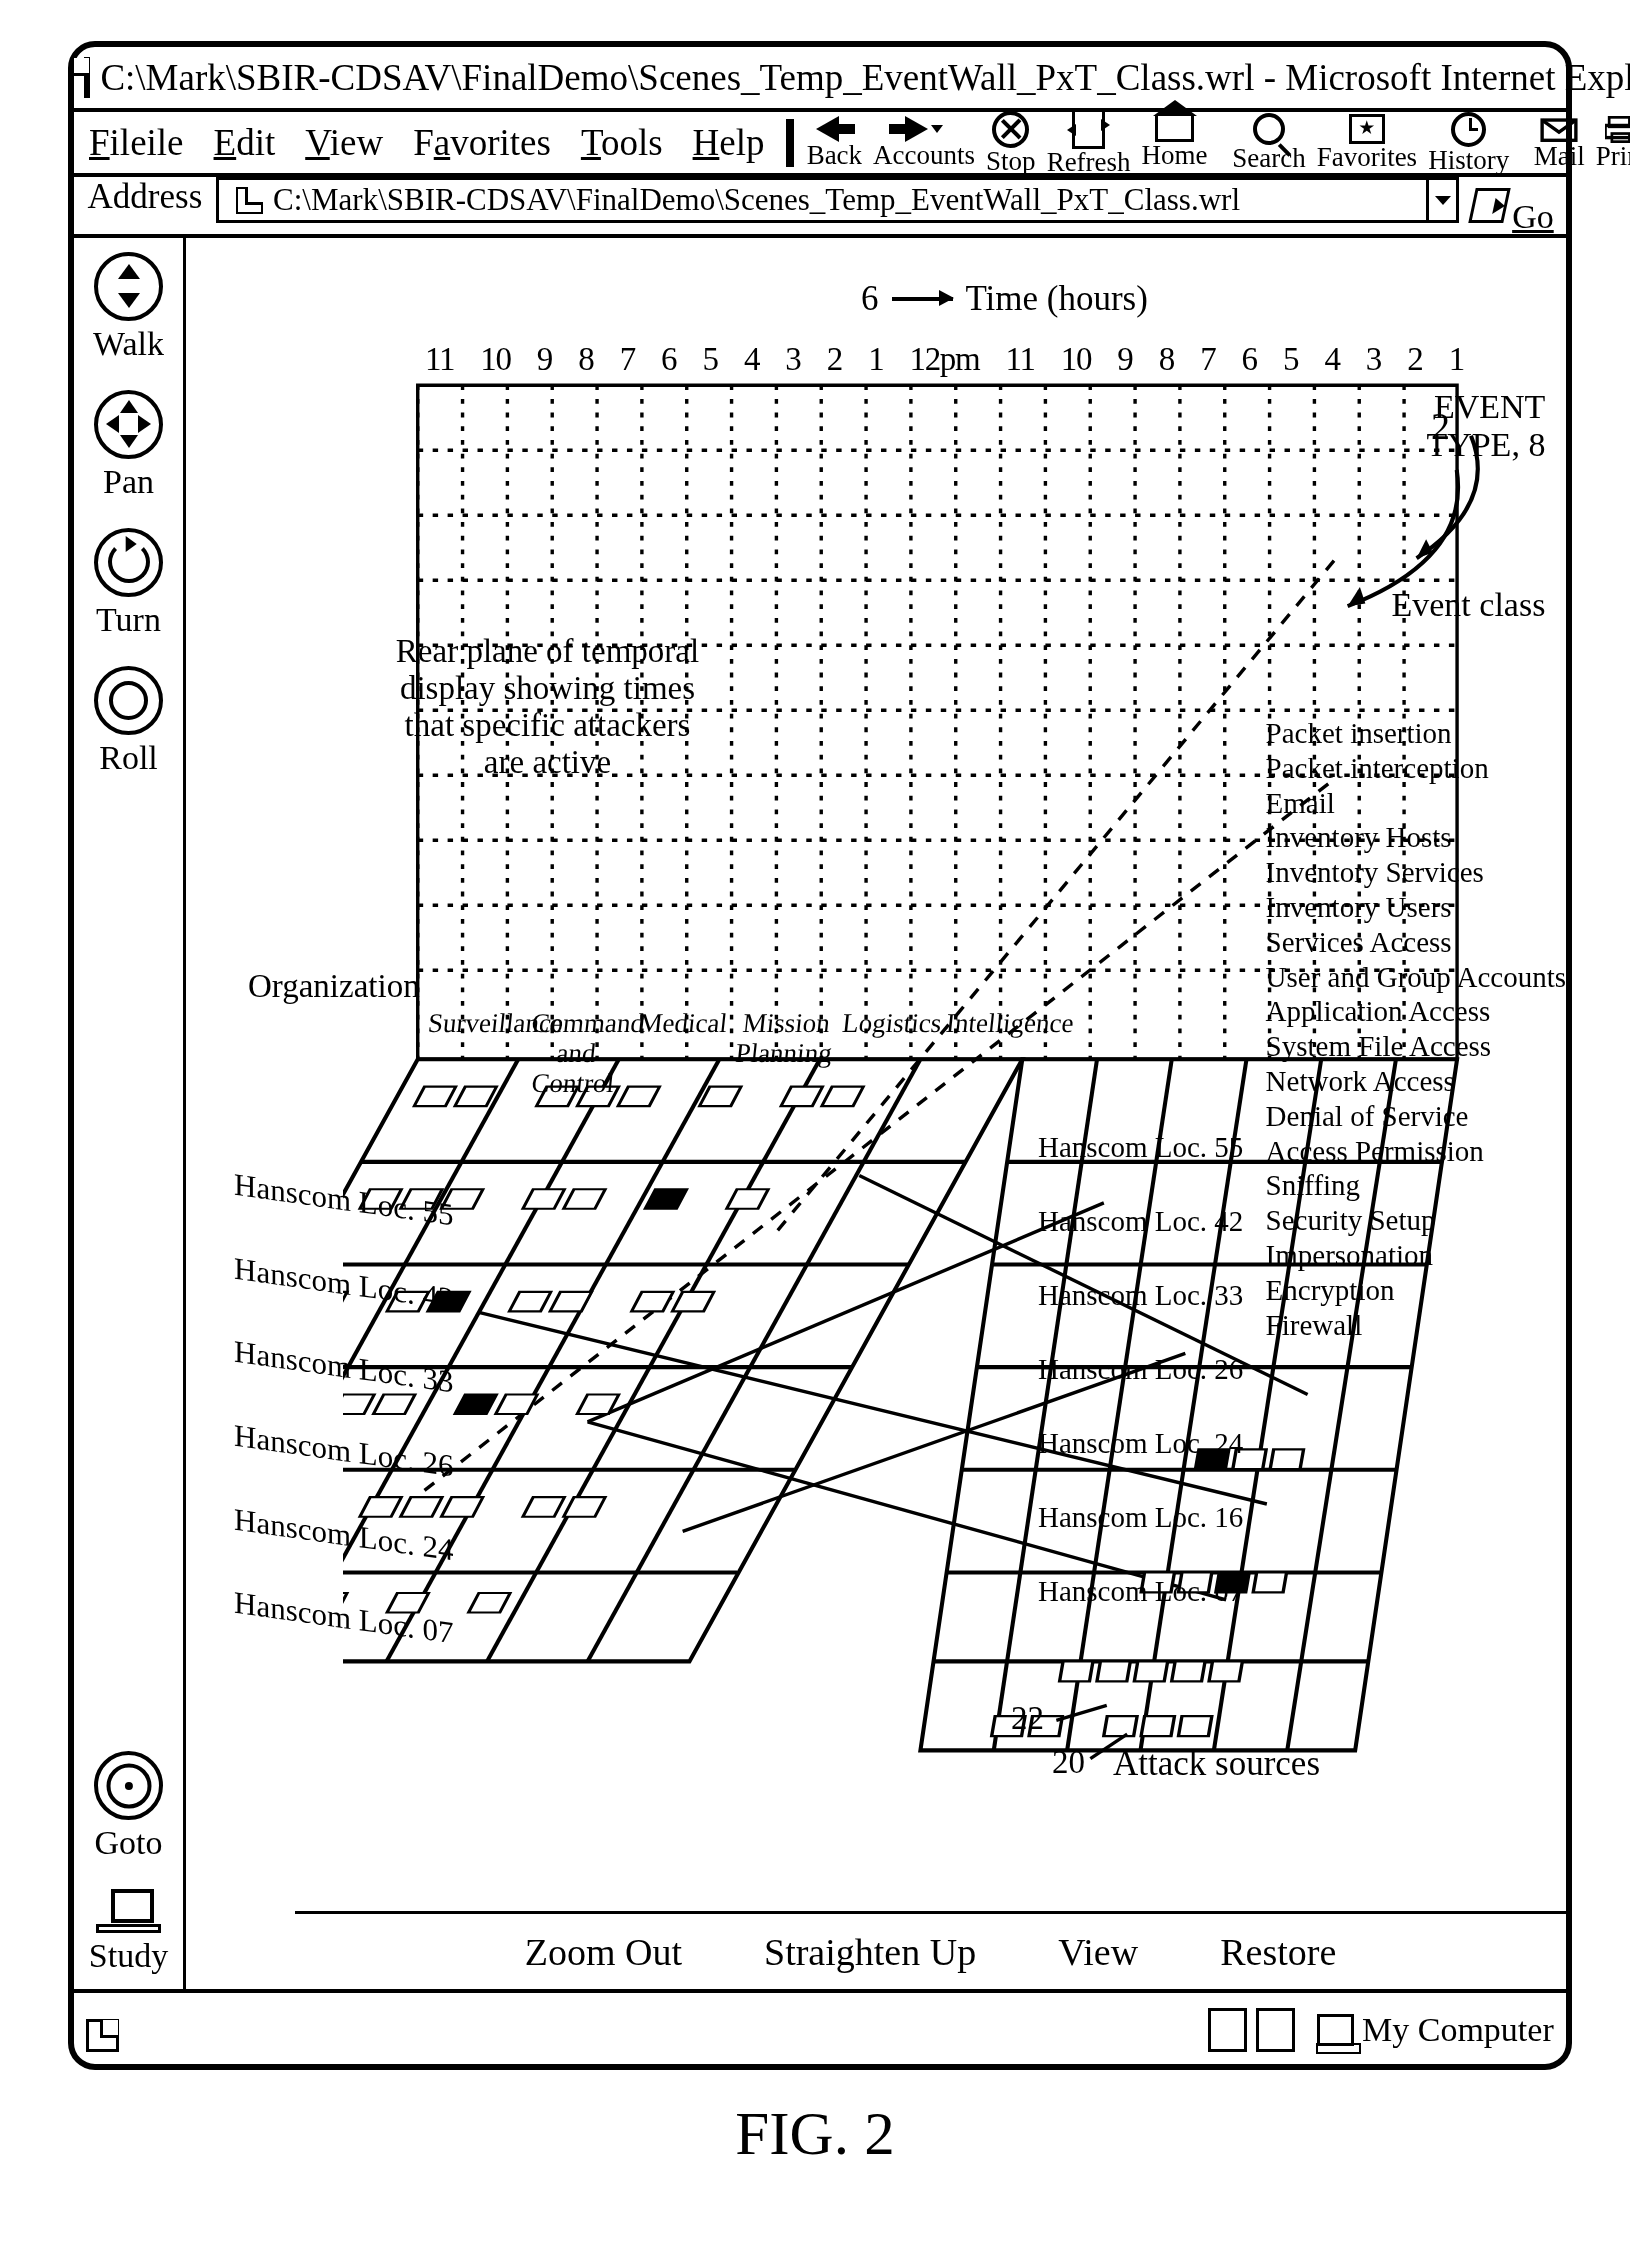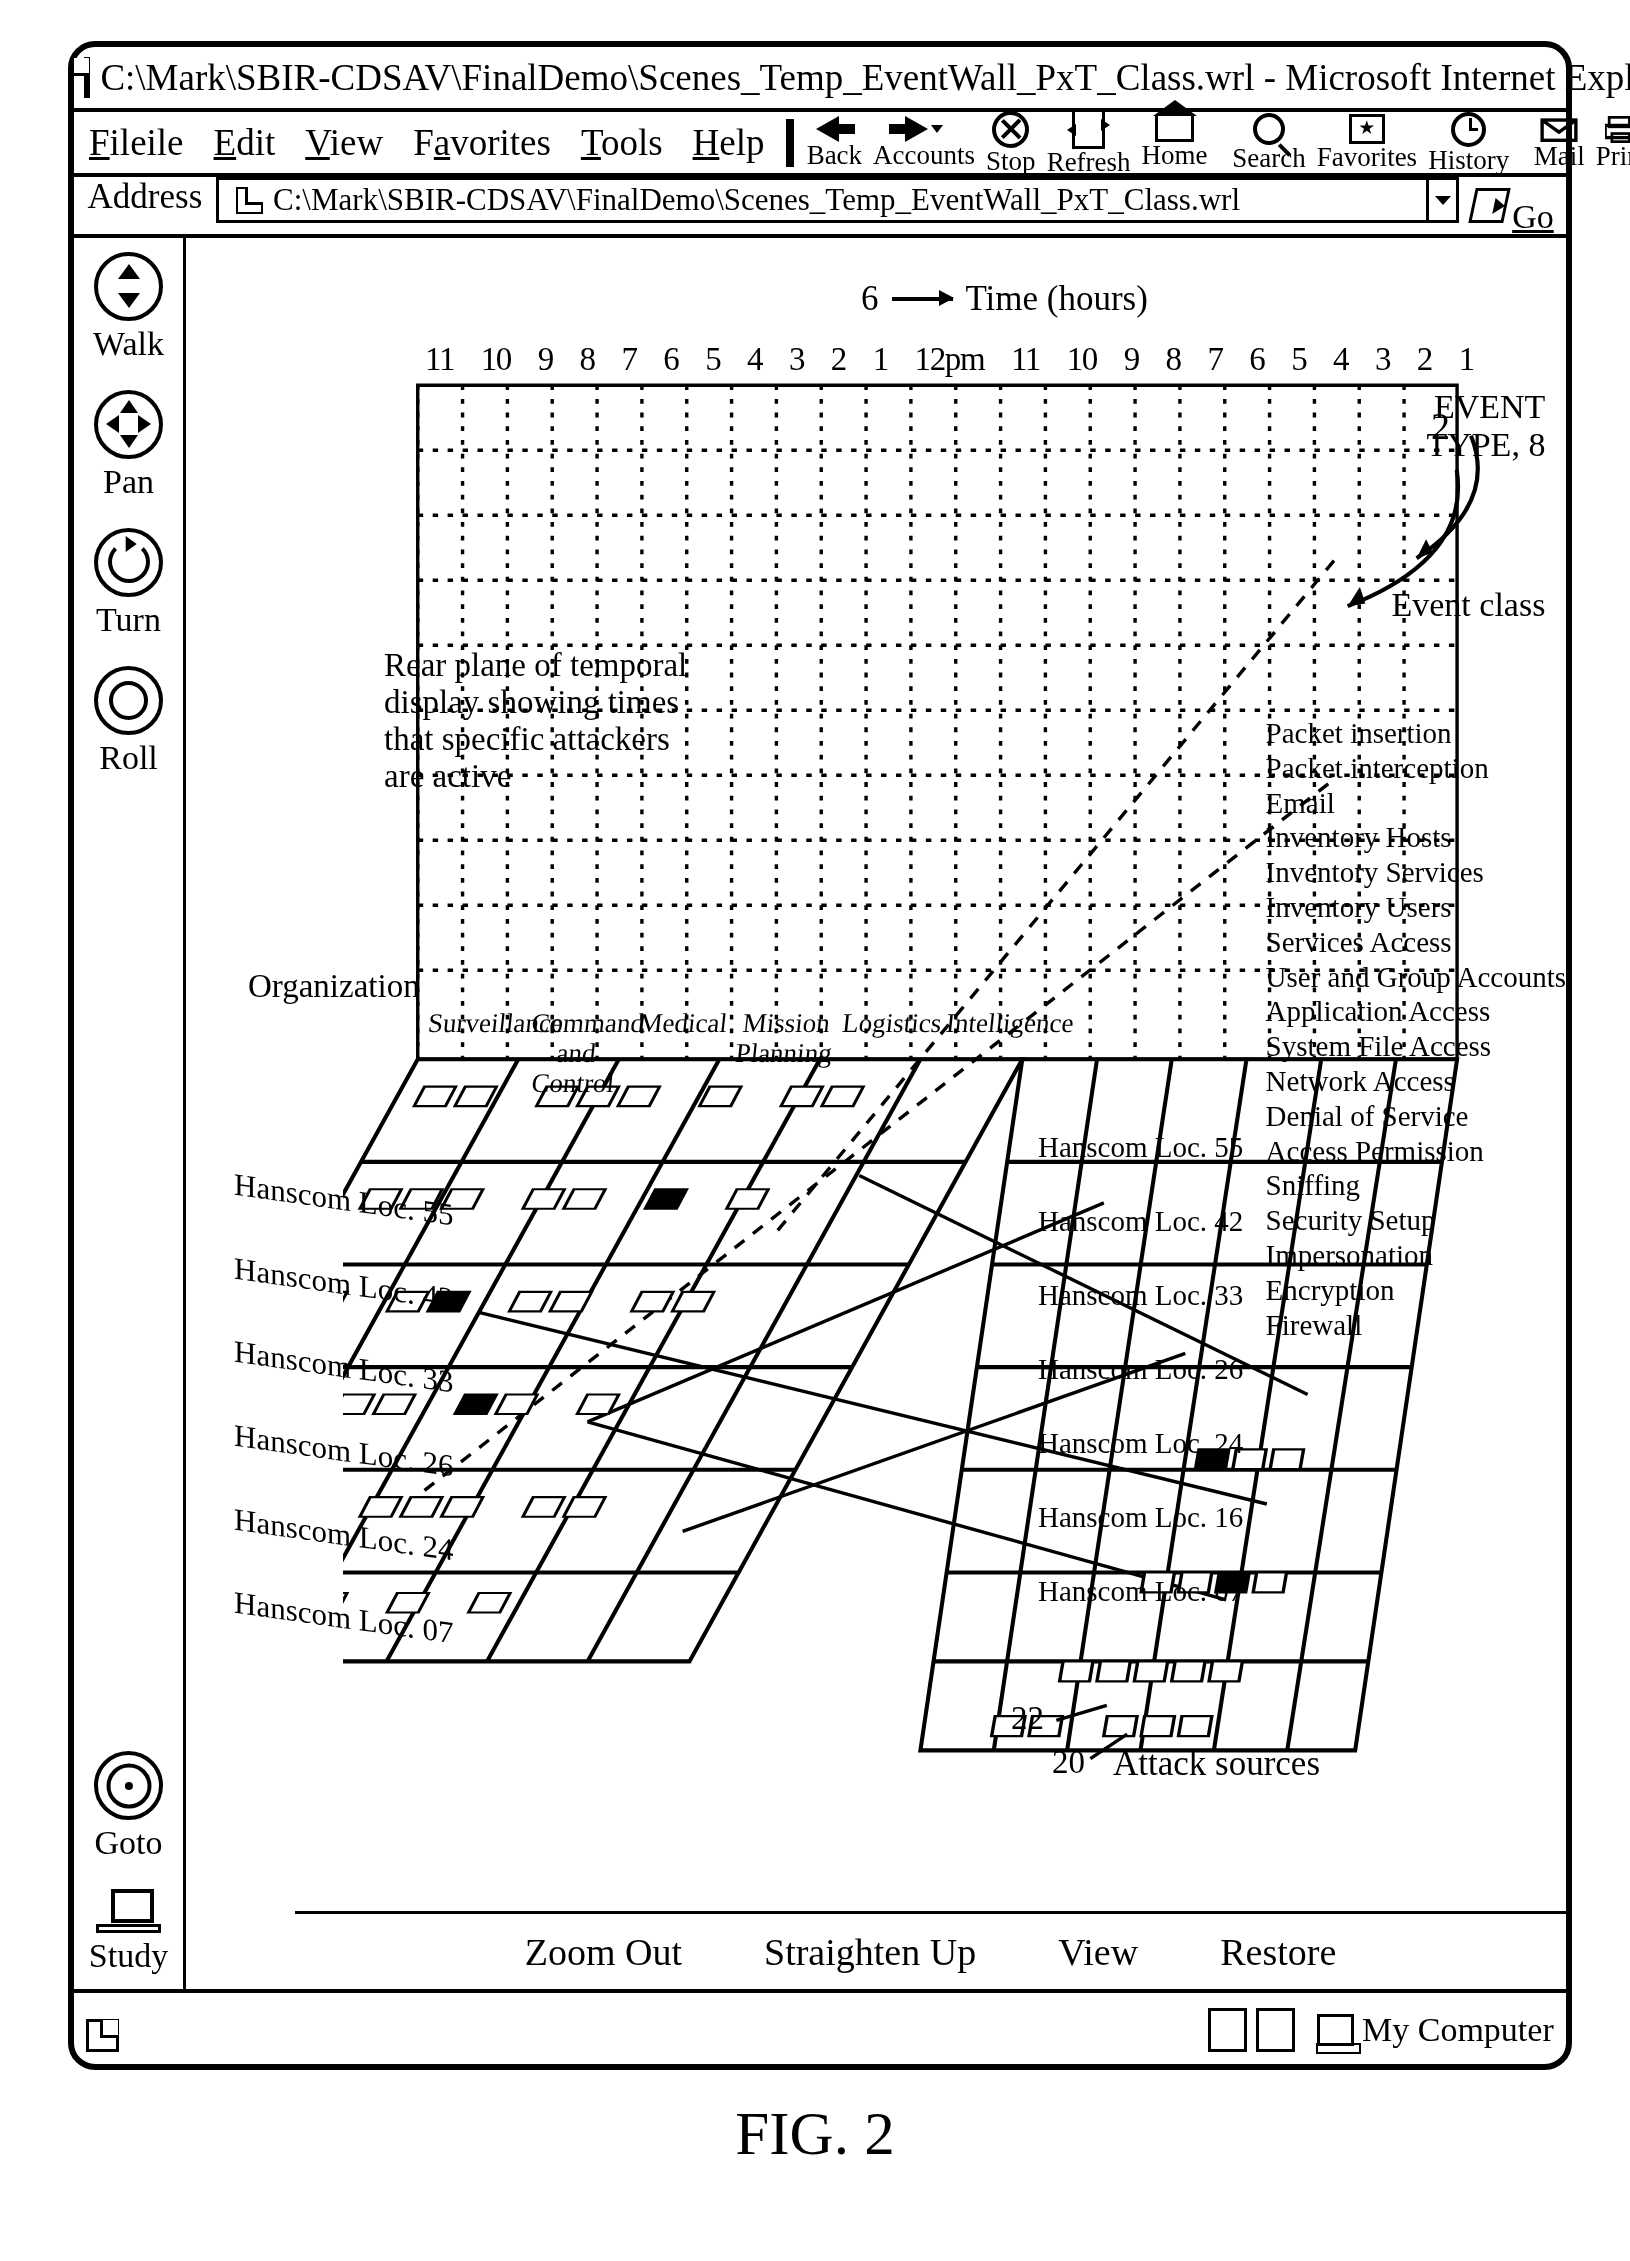--- a/index.html
+++ b/index.html
@@ -70,21 +70,21 @@
   .goto-ico:before{content:"";position:absolute;left:50%;top:50%;width:37px;height:37px;border:4.1px solid #000;border-radius:50%;transform:translate(-50%,-50%);}
   .goto-ico:after{content:"";position:absolute;left:50%;top:50%;width:8.2px;height:8.2px;background:#000;border-radius:50%;transform:translate(-50%,-50%);}
   .leftbar .spacer{flex:1;}
   .study-ico{width:65px;height:44px;position:relative;}
   .study-ico:before{content:"";position:absolute;left:15px;top:0;width:35px;height:26px;border:4.1px solid #000;}
   .study-ico:after{content:"";position:absolute;left:0;bottom:0;width:65px;height:9.5px;border:3.4px solid #000;box-sizing:border-box;}
   .main{flex:1;position:relative;}
   .abs{position:absolute;}
   
   .scene{position:absolute;left:157px;top:48px;right:41px;bottom:136px;}
-  .time-ticks{position:absolute;top:0;left:82px;right:51px;display:flex;justify-content:space-between;font-size:33px;letter-spacing:-1.4px;}
+  .time-ticks{position:absolute;top:0;left:82px;right:61px;display:flex;justify-content:space-between;font-size:33px;letter-spacing:-1.4px;}
   .time-lbl{position:absolute;top:-6.8px;left:518px;font-size:35px;display:flex;align-items:center;}
   .time-lbl .num{margin-right:13.6px;}
   .time-lbl .arrow{width:61px;height:4.1px;background:#000;position:relative;margin-right:12.3px;}
   .time-lbl .arrow:after{content:"";position:absolute;right:-1.4px;top:-6.8px;width:0;height:0;border-top:8.9px solid transparent;border-bottom:8.9px solid transparent;border-left:15px solid #000;}
   
   .floor-svg{position:absolute;left:0;top:0;width:100%;height:100%;}
   .ann{font-size:33px;line-height:1.12;text-align:left;}
   .ann.center{text-align:center;}
   .ann.rt{text-align:right;}
   .viewer-controls{position:absolute;left:109px;right:0;bottom:0;height:75px;border-top:3.4px solid #000;display:flex;align-items:center;justify-content:center;}
@@ -433,21 +433,21 @@
             <g transform="translate(960,2090) skewX(-10) scale(1,.66)">
               <rect x="0" y="0" width="44" height="44"></rect>
                 <rect x="55" y="0" width="44" height="44"></rect>
                 <rect x="165" y="0" width="44" height="44"></rect>
                 <rect x="220" y="0" width="44" height="44"></rect>
                 <rect x="275" y="0" width="44" height="44"></rect>
             </g>
           </g>
         </svg>
 
-        <div class="abs ann" style="left:41px;top:361px;width:327px;">Rear plane of temporal display showing times that specific attackers are active</div>
+        <div class="abs ann" style="left:41px;top:347px;width:327px;text-align:center;">Rear plane of temporal display showing times that specific attackers are active</div>
 
         <div class="abs ann" style="right:75px;top:119px;font-size:38px;">2</div>
         <svg class="abs" style="right:20.4px;top:143px;width:136px;height:136px;" viewBox="0 0 200 200" width="136" height="136">
             <path d="M150 10 Q190 110 70 190" fill="none" stroke="#000" stroke-width="6"></path>
             <path d="M70 190 l24 -8 l-10 -20 z" fill="#000"></path>
           </svg>
 
         <div class="abs ann" style="left:-95px;top:682px;">Organization</div>
 
         <div class="abs ann center" id="orglabels" style="left:82px;top:722px;width:613px;display:flex;justify-content:space-between;font-size:27px;transform:skewX(-6deg);">

